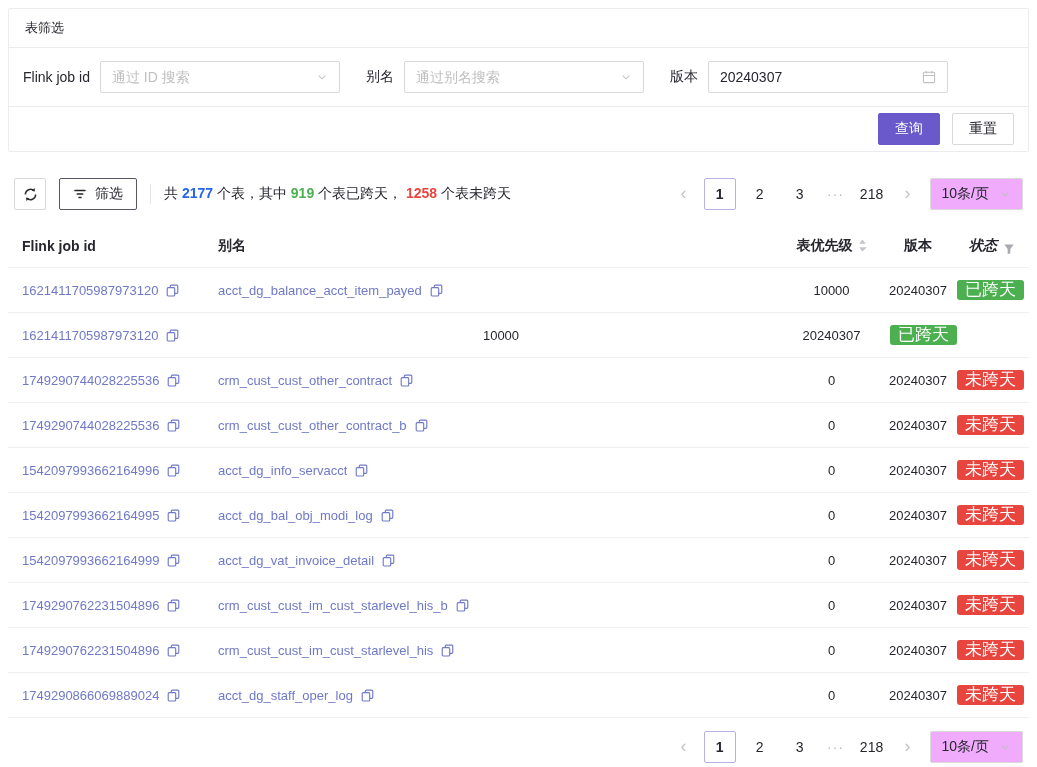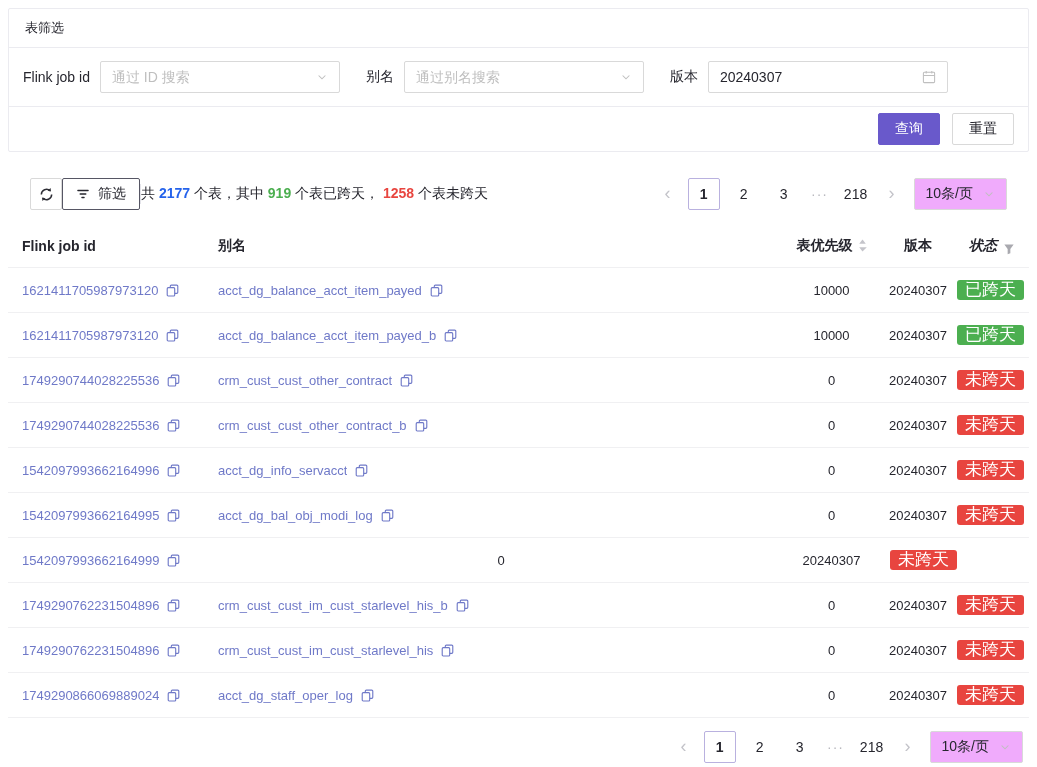--- a/index.html
+++ b/index.html
@@ -23,21 +23,21 @@
   .flabel { white-space: nowrap; }
   .select { display: flex; align-items: center; gap: 8px; width: 240px; height: 32px; padding: 0 11px; border: 1px solid #d9d9d9; border-radius: 2px; background: #fff; cursor: pointer; }
   .select input { flex: 1; min-width: 0; border: 0; outline: 0; background: transparent; font: inherit; color: #26262e; padding: 0; }
   .select input::placeholder { color: #bfbfbf; }
   .suffix-icon { display: flex; color: #bfbfbf; flex: none; }
   .btn-row { display: flex; justify-content: flex-end; gap: 12px; padding: 6px 14px; }
   .btn { height: 32px; padding: 0 16px; border: 1px solid #d9d9d9; border-radius: 2px; background: #fff; font: inherit; color: #26262e; cursor: pointer; text-align: right; }
   .btn.primary { background: var(--primary); border-color: var(--primary); color: #fff; }
 
   
-  .toolbar { display: flex; align-items: center; margin: 26px 22px 0; }
+  .toolbar { display: flex; align-items: center; gap: 13px; margin: 26px 6px 0; }
   .icon-btn { width: 32px; height: 32px; display: flex; align-items: center; justify-content: center; border: 1px solid #d9d9d9; border-radius: 2px; background: #fff; color: #2c2c34; cursor: pointer; flex: none; padding: 0; }
   .filter-btn { height: 32px; display: flex; align-items: center; gap: 8px; padding: 0 13px; border: 1px solid #565664; border-radius: 2px; background: #fff; font: inherit; color: #26262e; cursor: pointer; flex: none; }
   .v-divider { width: 1px; height: 20px; background: #e4e4ea; flex: none; }
   .summary { flex: 1; white-space: nowrap; }
   .summary b { font-weight: 700; }
   .c-blue { color: var(--blue); } .c-green { color: var(--green); } .c-red { color: var(--red); }
 
   
   .pagination { display: flex; align-items: center; gap: 8px; flex: none; }
   .pg-arrow { min-width: 24px; height: 32px; line-height: 30px; text-align: center; color: #c3c3c9; font-size: 18px; cursor: pointer; }
@@ -208,29 +208,20 @@
   <div class="trow">
     <div class="td c1">
       <a class="id-link">1621411705987973120</a>
       <span class="copy">
               <svg width="13" height="13" viewBox="0 0 16 16" fill="none" stroke="currentColor" stroke-width="1.4">
                 <rect x="5.3" y="1.3" width="9.2" height="10.2" rx="1.2"></rect>
                 <rect x="1.5" y="4.5" width="9.2" height="10.2" rx="1.2" fill="#ffffff"></rect>
               </svg>
             </span>
     </div>
-    <div class="td c2">
-      <a class="alias-link">acct_dg_balance_acct_item_payed_b</a>
-      <span class="copy">
-              <svg width="13" height="13" viewBox="0 0 16 16" fill="none" stroke="currentColor" stroke-width="1.4">
-                <rect x="5.3" y="1.3" width="9.2" height="10.2" rx="1.2"></rect>
-                <rect x="1.5" y="4.5" width="9.2" height="10.2" rx="1.2" fill="#ffffff"></rect>
-              </svg>
-            </span>
-    </div>
     <div class="td c3">10000</div>
     <div class="td c4">20240307</div>
     <div class="td c5">
       <span class="badge green">已跨天</span>
     </div>
   </div>
   <div class="trow">
     <div class="td c1">
       <a class="id-link">1749290744028225536</a>
       <span class="copy">
@@ -326,20 +317,29 @@
     </div>
     <div class="td c3">0</div>
     <div class="td c4">20240307</div>
     <div class="td c5">
       <span class="badge red">未跨天</span>
     </div>
   </div>
   <div class="trow">
     <div class="td c1">
       <a class="id-link">1542097993662164999</a>
+      <span class="copy">
+              <svg width="13" height="13" viewBox="0 0 16 16" fill="none" stroke="currentColor" stroke-width="1.4">
+                <rect x="5.3" y="1.3" width="9.2" height="10.2" rx="1.2"></rect>
+                <rect x="1.5" y="4.5" width="9.2" height="10.2" rx="1.2" fill="#ffffff"></rect>
+              </svg>
+            </span>
+    </div>
+    <div class="td c2">
+      <a class="alias-link">acct_dg_vat_invoice_detail</a>
       <span class="copy">
               <svg width="13" height="13" viewBox="0 0 16 16" fill="none" stroke="currentColor" stroke-width="1.4">
                 <rect x="5.3" y="1.3" width="9.2" height="10.2" rx="1.2"></rect>
                 <rect x="1.5" y="4.5" width="9.2" height="10.2" rx="1.2" fill="#ffffff"></rect>
               </svg>
             </span>
     </div>
     <div class="td c3">0</div>
     <div class="td c4">20240307</div>
     <div class="td c5">

